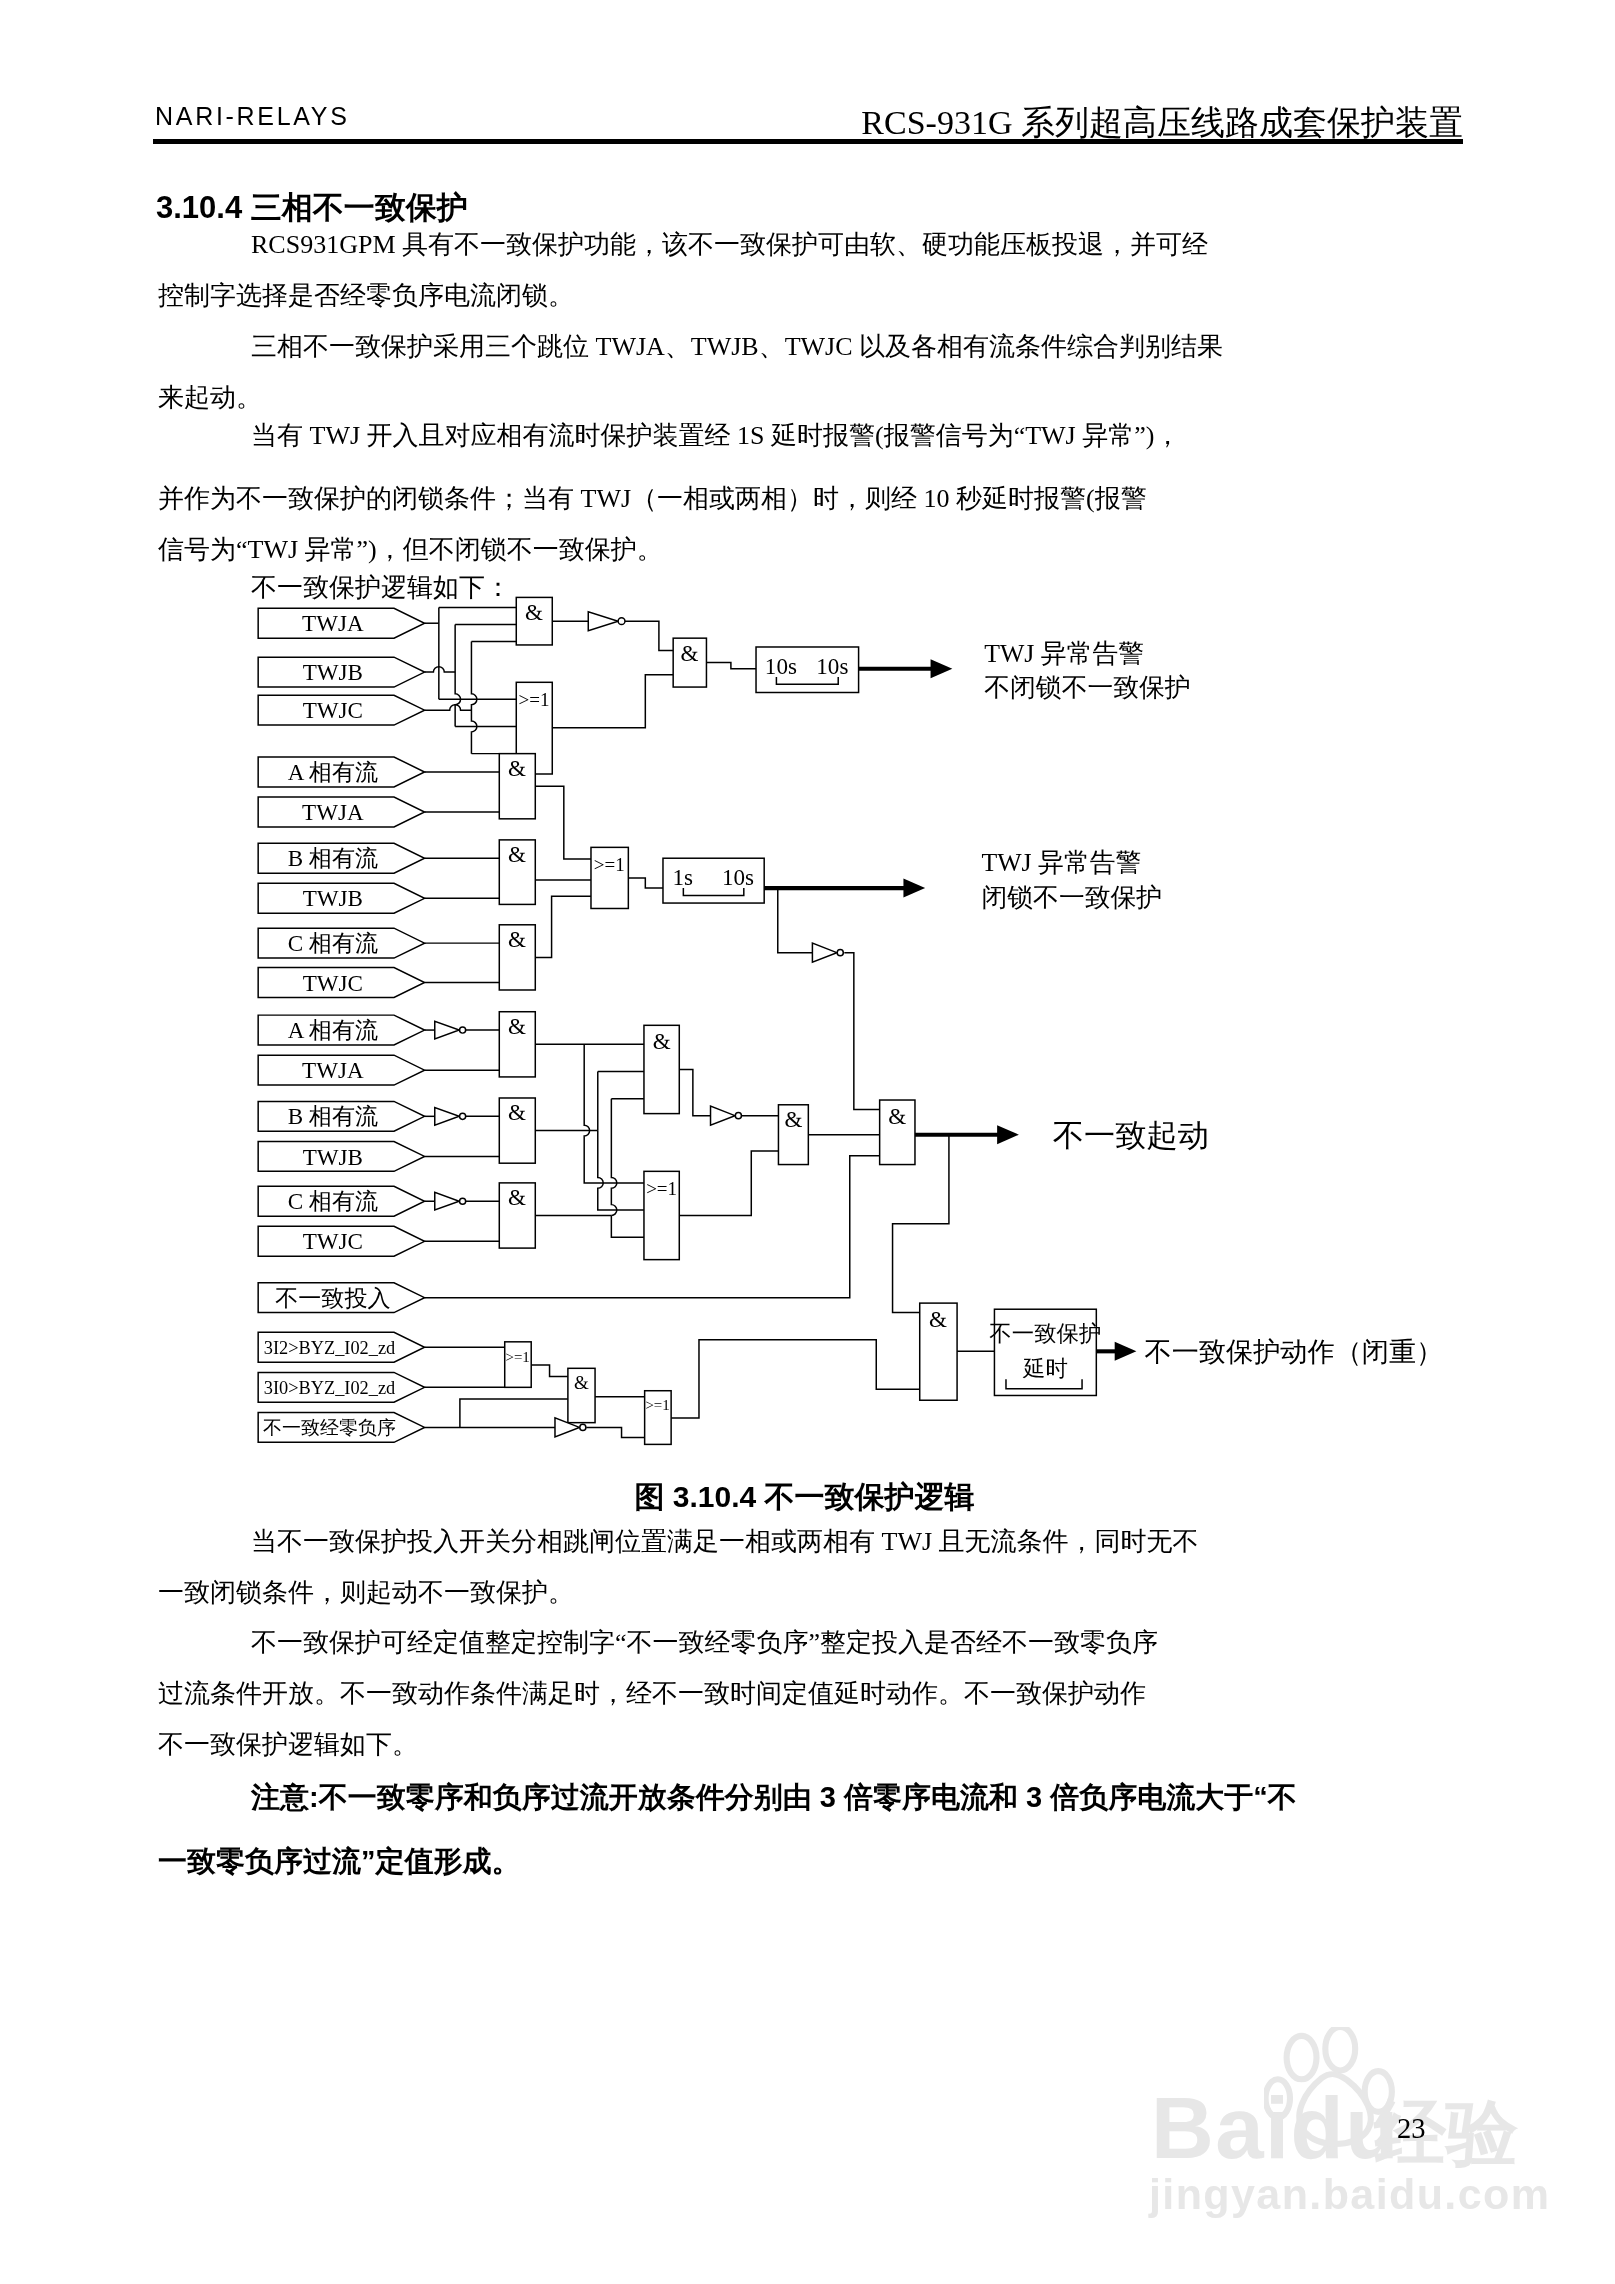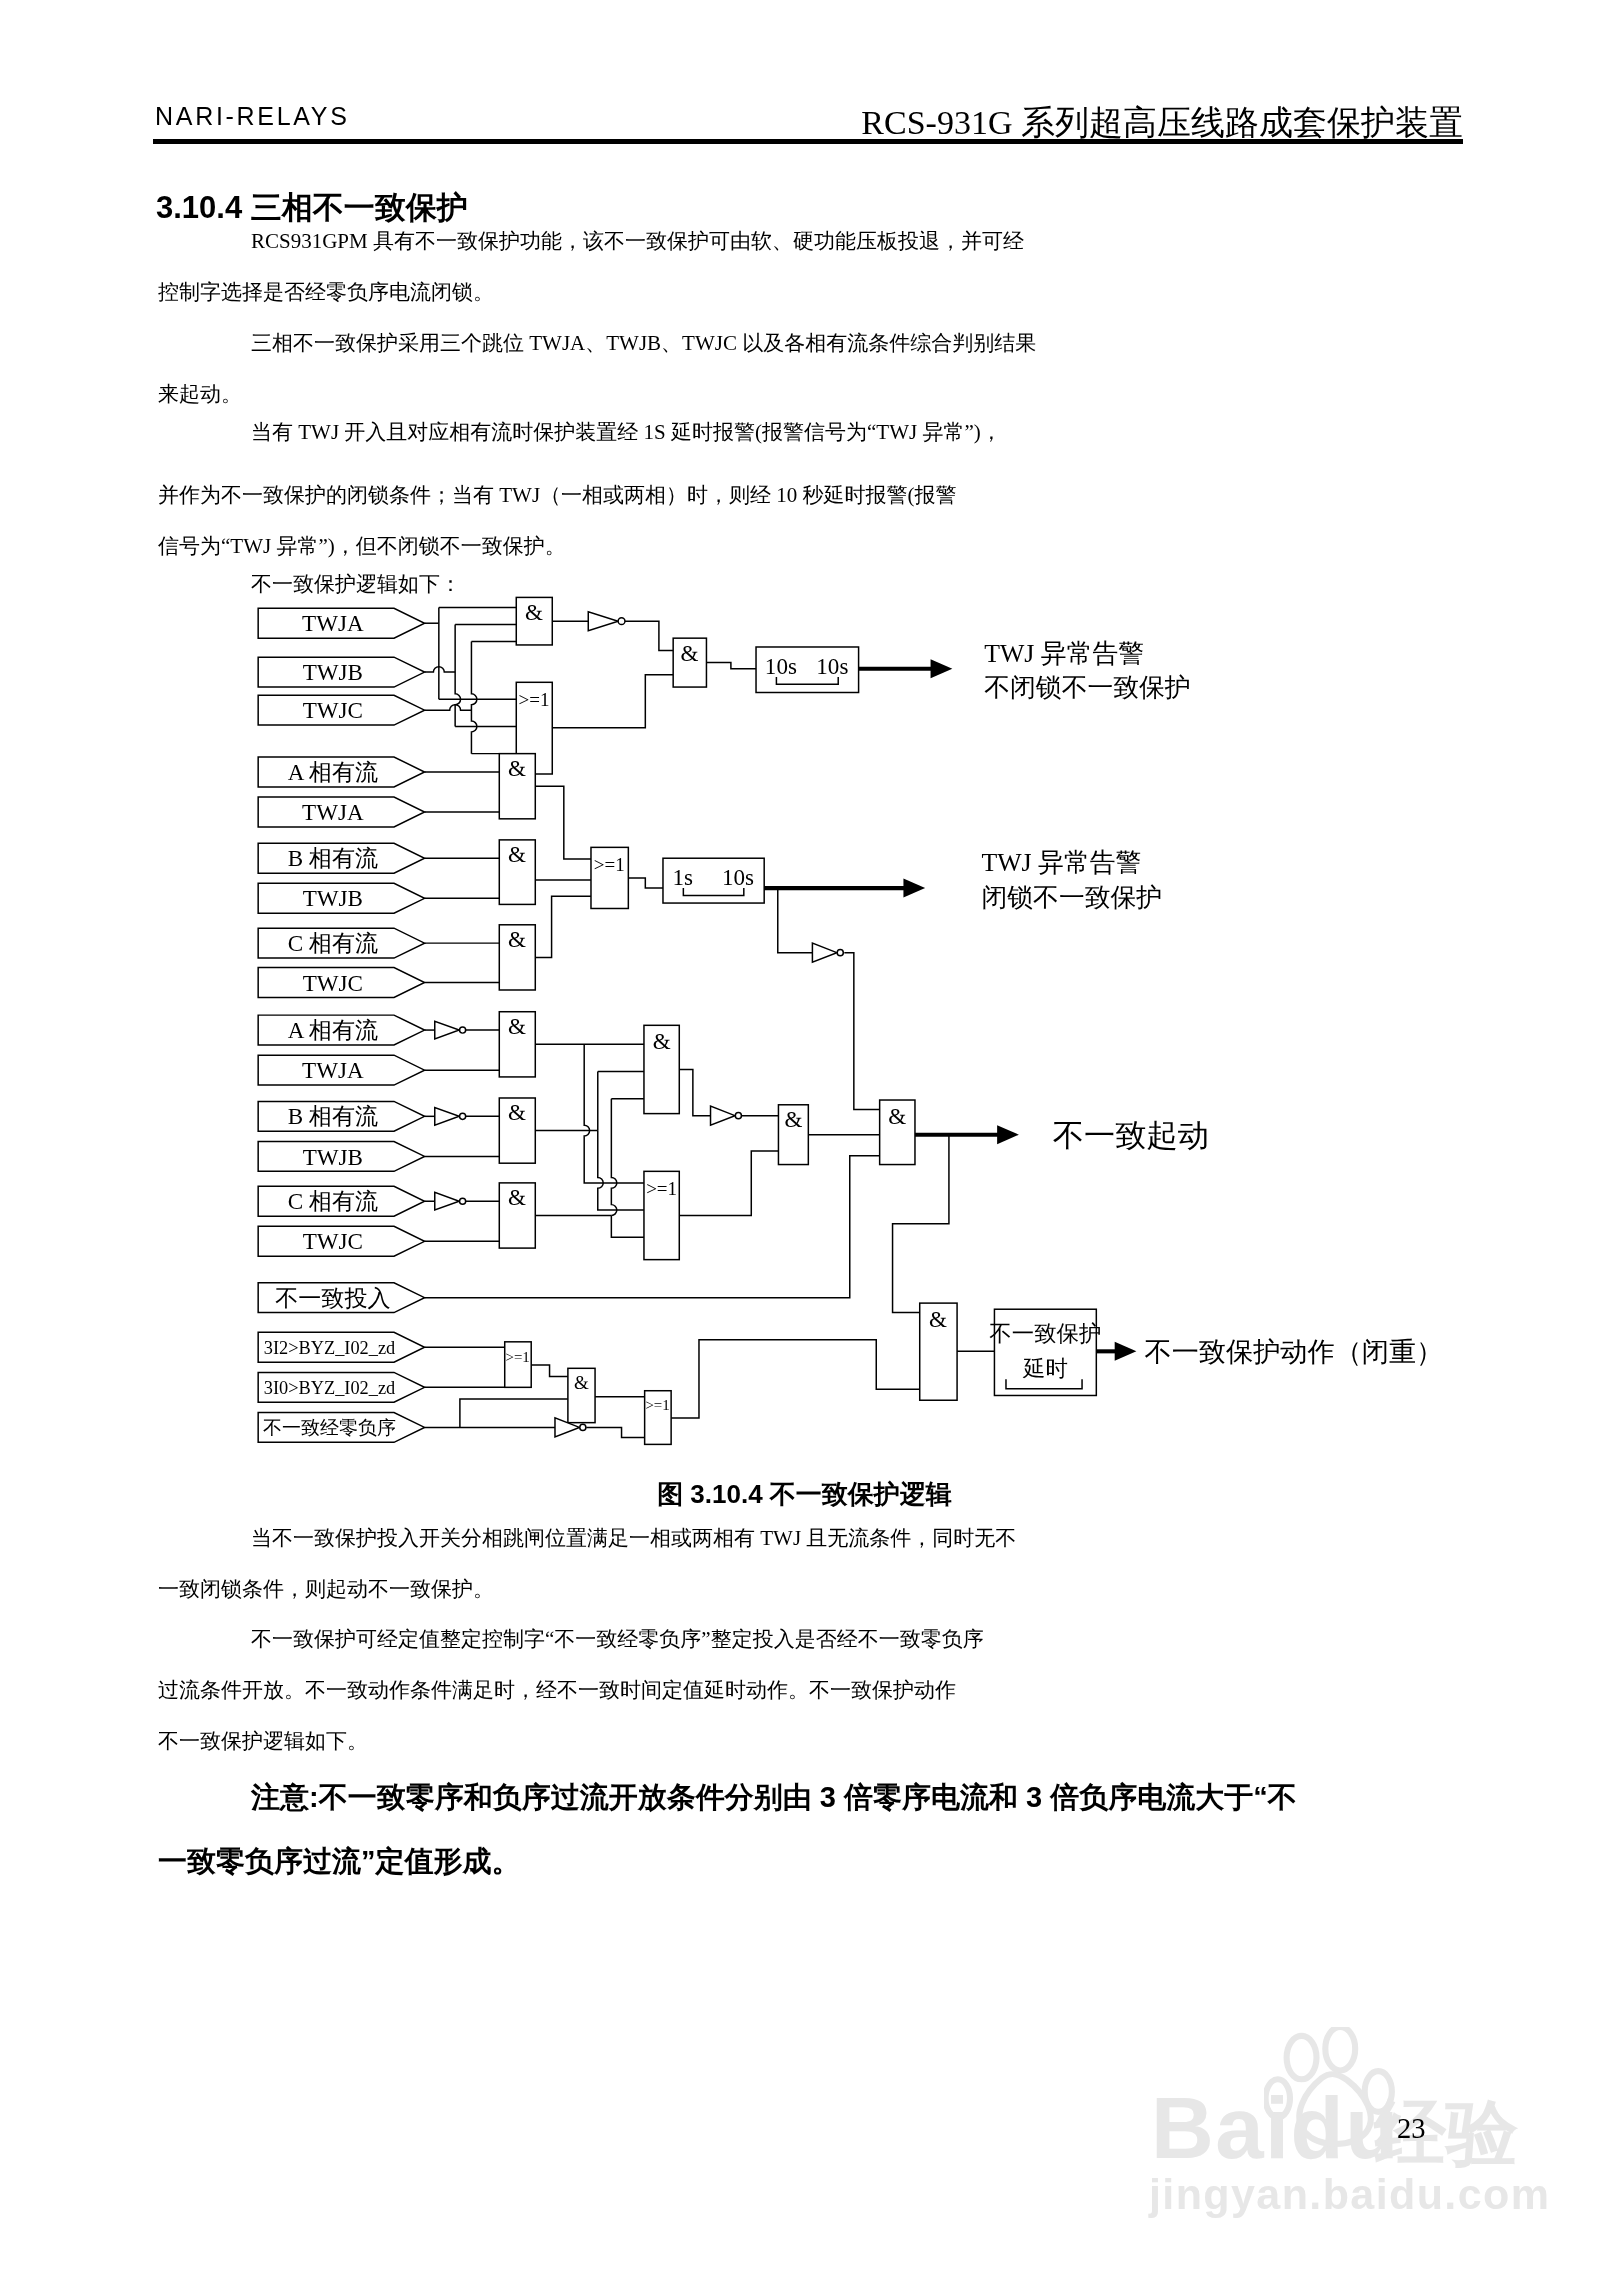--- a/index.html
+++ b/index.html
@@ -5,24 +5,24 @@
   html,body{margin:0;padding:0;background:#888;}
   .page{position:relative;width:1616px;height:2284px;background:#ffffff;overflow:hidden;
         font-family:"Liberation Serif","DejaVu Serif",serif;color:#000;}
   .abs{position:absolute;white-space:nowrap;}
   .hdr-left{left:155px;top:102px;font-family:"Liberation Sans","DejaVu Sans",sans-serif;
             font-size:25px;letter-spacing:2.7px;font-weight:500;}
   .hdr-right{right:153px;top:100px;font-size:34px;}
   .rule{left:153px;top:139px;width:1310px;height:4.8px;background:#000;}
   .heading{left:156px;top:175px;font-family:"Liberation Sans","DejaVu Sans",sans-serif;
            font-size:31px;font-weight:bold;margin-top:12px;}
-  .bodyline{font-size:21px;}
+  .bodyline{font-size:26px;}
   .boldline{font-family:"Liberation Sans","DejaVu Sans",sans-serif;font-size:29px;font-weight:bold;}
   .caption{left:0;top:1477px;width:1609px;text-align:center;
-           font-family:"Liberation Sans","DejaVu Sans",sans-serif;font-size:26px;font-weight:bold;}
+           font-family:"Liberation Sans","DejaVu Sans",sans-serif;font-size:30px;font-weight:bold;}
   .pagenum{left:1397px;top:2113px;font-size:28.5px;z-index:3;}
   .wm{color:#e7e7e7;font-family:"Liberation Sans","DejaVu Sans",sans-serif;font-weight:bold;z-index:1;}
   .wm-brand{left:1151px;top:2078px;font-size:87px;letter-spacing:1.4px;}
   .wm-cn{left:1374px;top:2086px;font-size:72px;}
   .wm-url{left:1149px;top:2170px;font-size:43px;font-weight:bold;letter-spacing:1.4px;}
   svg .wire{stroke:#000;stroke-width:2.2;fill:none;}
   svg .boldwire{stroke:#000;stroke-width:6;fill:none;}
   svg .box{fill:#fff;stroke:#000;stroke-width:2.2;}
   svg .head{fill:#000;stroke:none;}
   svg text{fill:#000;font-family:"Liberation Serif","DejaVu Serif",serif;}

